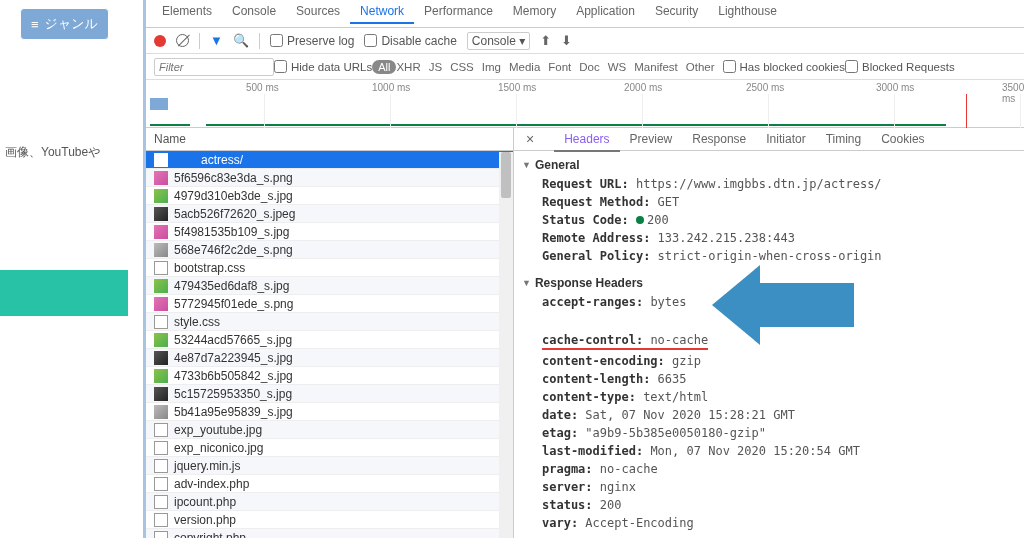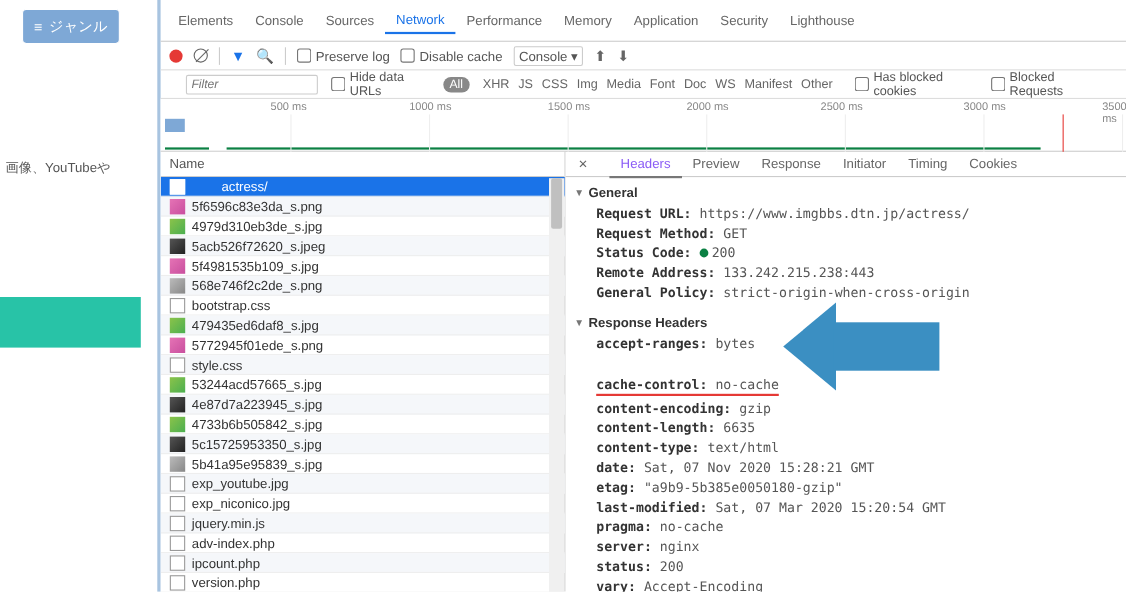--- a/index.html
+++ b/index.html
@@ -2,34 +2,34 @@
 <html><head>
 <meta charset="utf-8">
 <style>
   * { box-sizing: border-box; margin: 0; padding: 0; }
   body { font-family: "Segoe UI", Arial, sans-serif; font-size: 12px; color: #333; background: #fff; width: 1024px; height: 538px; overflow: hidden; position: relative; }
   .left-edge { position: absolute; left: 0; top: 0; width: 143px; height: 100%; background: #fff; }
   .genre-btn { position: absolute; left: 20px; top: 8px; border: 1px solid #fff; color: #fff; background: #7ea8d6; border-radius: 4px; padding: 6px 10px; font-size: 13px; display: flex; align-items: center; gap: 6px; }
   .edge-text { position: absolute; left: 5px; top: 144px; font-size: 12px; color: #555; }
   .green-block { position: absolute; left: 0; top: 270px; width: 128px; height: 46px; background: #28c3a7; }
   .devtools { position: absolute; left: 143px; top: 0; right: 0; bottom: 0; border-left: 3px solid #a8c4e0; background: #fff; display: flex; flex-direction: column; }
-  .panel-tabs { display: flex; align-items: center; border-bottom: 1px solid #ccc; height: 38px; padding-left: 6px; font-size: 12px; color: #666; }
+  .panel-tabs { display: flex; align-items: flex-start; border-bottom: 1px solid #ccc; height: 28px; padding-left: 6px; font-size: 12px; color: #666; }
   .panel-tabs span { padding: 4px 10px; }
   .panel-tabs .active { color: #1a73e8; border-bottom: 2px solid #1a73e8; }
   .toolbar { display: flex; align-items: center; gap: 10px; padding: 4px 8px; border-bottom: 1px solid #ddd; height: 26px; font-size: 12px; color: #555; }
   .rec-dot { width: 12px; height: 12px; border-radius: 50%; background: #e53935; display: inline-block; }
   .circ { width: 13px; height: 13px; border: 1.4px solid #666; border-radius: 50%; display: inline-block; position: relative; }
   .circ::after { content: ""; position: absolute; width: 16px; height: 1.4px; background: #666; left: -1px; top: 5px; transform: rotate(-45deg); }
   .funnel { color: #1a73e8; font-size: 13px; }
   .sep { width: 1px; height: 16px; background: #ccc; }
   .chk { display: flex; align-items: center; gap: 4px; }
   .chk input { margin: 0; }
   .select { border: 1px solid #ccc; padding: 1px 4px; border-radius: 2px; background: #fff; }
   .tool-ic { color: #666; font-size: 13px; }
-  .filterbar { display: flex; align-items: center; gap: 12px; padding: 3px 23px; border-bottom: 1px solid #ddd; height: 26px; font-size: 11.5px; color: #555; }
+  .filterbar { display: flex; align-items: center; gap: 0; padding: 3px 8px; border-bottom: 1px solid #ddd; height: 26px; font-size: 11.5px; color: #555; }
   .filter-input { width: 120px; border: 1px solid #ccc; padding: 2px 4px; color: #888; font-style: italic; border-radius: 2px; background: #fff; font-size: 11px;}
   .pill-all { background: #888; color: #fff; border-radius: 8px; padding: 1px 6px; font-size: 11px; }
   .ftype { color: #666; }
   .timeline { height: 48px; border-bottom: 1px solid #ccc; position: relative; background: #fff; }
   .tl-label { position: absolute; top: 2px; font-size: 10px; color: #888; }
   .tl-tick { position: absolute; top: 14px; width: 1px; height: 34px; background: #eee; }
   .tl-bar { position: absolute; top: 22px; height: 8px; background: #7ea8d6; }
   .tl-green { position: absolute; top: 44px; height: 2px; background: #0b8043; }
   .tl-red { position: absolute; top: 14px; width: 1px; height: 34px; background: #e53935; }
   .content { flex: 1; display: flex; overflow: hidden; }
@@ -267,21 +267,21 @@
       <div class="section">
         <div class="sect-title">Response Headers</div>
         <div id="resph">
             <div class="kv mono"><b>accept-ranges:</b><span> bytes</span></div>
             <div class="kv mono"><span class="redline"><b>cache-control:</b><span> no-cache</span></span></div>
             <div class="kv mono"><b>content-encoding:</b><span> gzip</span></div>
             <div class="kv mono"><b>content-length:</b><span> 6635</span></div>
             <div class="kv mono"><b>content-type:</b><span> text/html</span></div>
             <div class="kv mono"><b>date:</b><span> Sat, 07 Nov 2020 15:28:21 GMT</span></div>
             <div class="kv mono"><b>etag:</b><span> "a9b9-5b385e0050180-gzip"</span></div>
-            <div class="kv mono"><b>last-modified:</b><span> Sat, 07 Mar 2020 15:20:54 GMT</span></div>
+            <div class="kv mono"><b>last-modified:</b><span> Mon, 07 Nov 2020 15:20:54 GMT</span></div>
             <div class="kv mono"><b>pragma:</b><span> no-cache</span></div>
             <div class="kv mono"><b>server:</b><span> nginx</span></div>
             <div class="kv mono"><b>status:</b><span> 200</span></div>
             <div class="kv mono"><b>vary:</b><span> Accept-Encoding</span></div>
           </div>
       </div>
 
       <div class="section">
         <div class="sect-title">Request Headers</div>
       </div>

